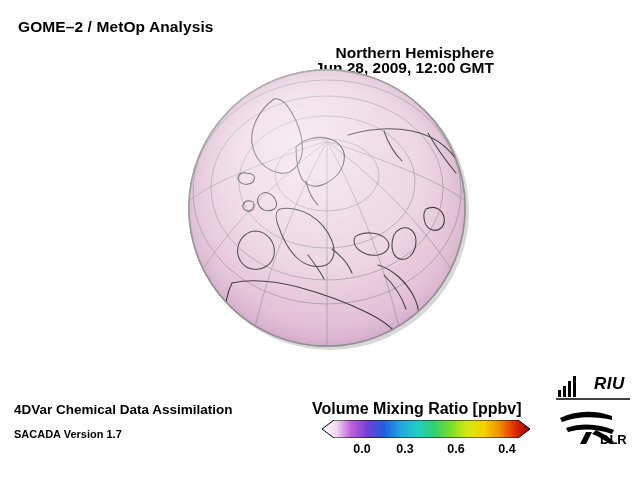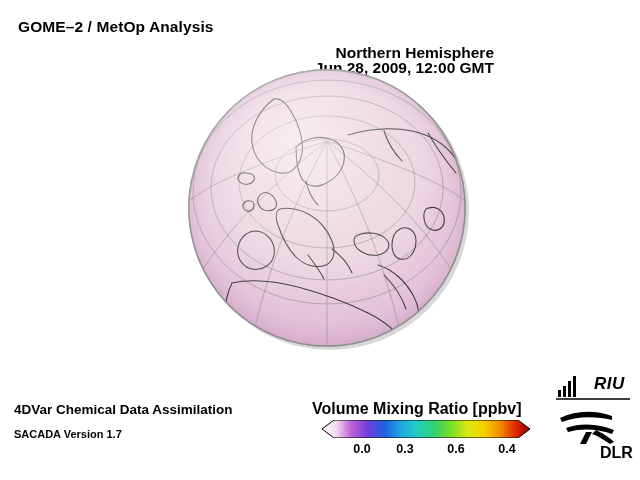--- a/index.html
+++ b/index.html
@@ -46,21 +46,21 @@
   
   #cb-wrap{position:absolute;left:312px;top:400px;width:228px;height:62px;}
   #cb-title{position:absolute;left:0;top:0;width:228px;text-align:left;font-size:16px;font-weight:bold;}
   #cb-bar{position:absolute;left:10px;top:20px;width:208px;height:18px;}
   #cb-ticks{position:absolute;left:0;top:42px;width:228px;height:18px;}
   .cb-tick{position:absolute;font-size:12.5px;font-weight:bold;transform:translateX(-50%);}
 
   
   #dlr-wrap{position:absolute;left:556px;top:372px;width:76px;height:90px;}
   #riu-text{position:absolute;left:22px;top:2px;font-size:17px;font-weight:bold;font-style:italic;letter-spacing:0.5px;margin-left:16px;}
-  #dlr-text{position:absolute;left:44px;top:72px;font-size:16px;font-weight:bold;}
+  #dlr-text{position:absolute;left:44px;top:60px;font-size:13px;font-weight:bold;}
 </style>
 </head>
 <body>
 
 <div id="root">
 
   <div class="txt" id="title-line1">GOME–2 / MetOp Analysis</div>
   <div class="txt" id="date-text">Jun 28, 2009, 12:00 GMT</div>
   <div class="txt" id="hemisphere-text">Northern Hemisphere</div>
 

